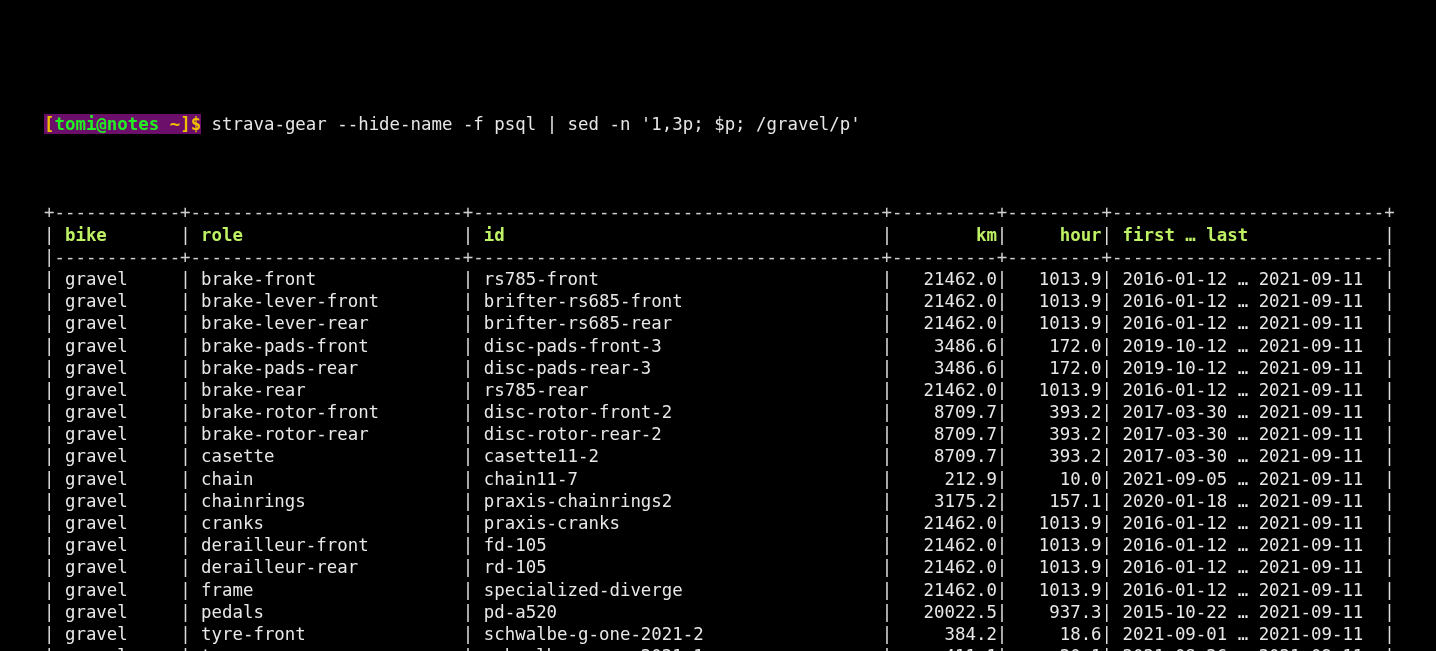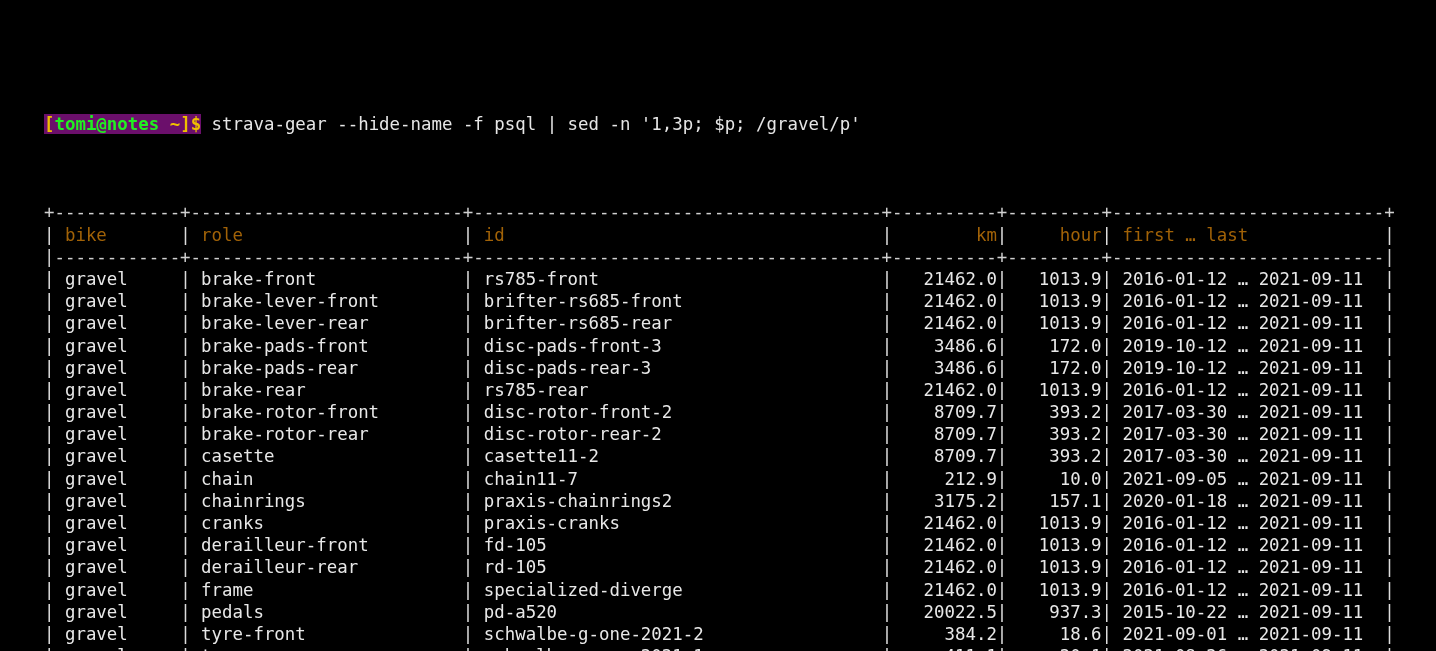--- a/index.html
+++ b/index.html
@@ -52,21 +52,22 @@
   .cmd {
     color: #e6e6e6;
   }
   .border {
     color: #d0d0d0;
   }
   .cell {
     color: #e8e8e8;
   }
   .hdr {
-    color: #a16207;
+    color: #bef264;
+    font-weight: bold;
   }
   .pipe {
     color: #dcdcdc;
   }
 </style>
 </head>
 <body>
 
 <div id="terminal">
   <div class="screen">

